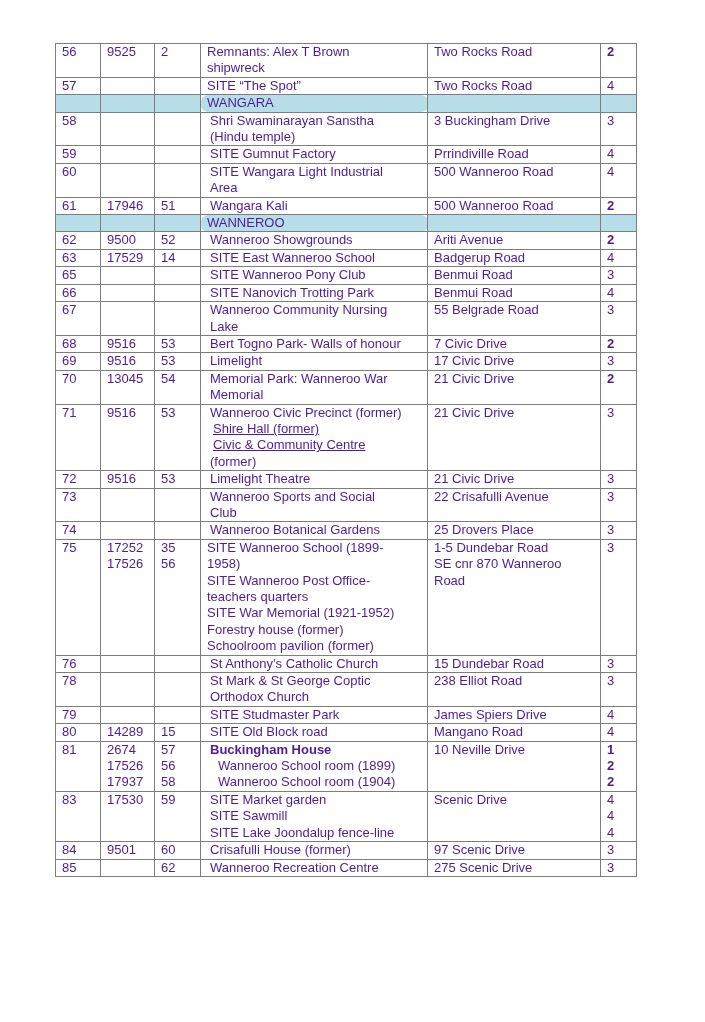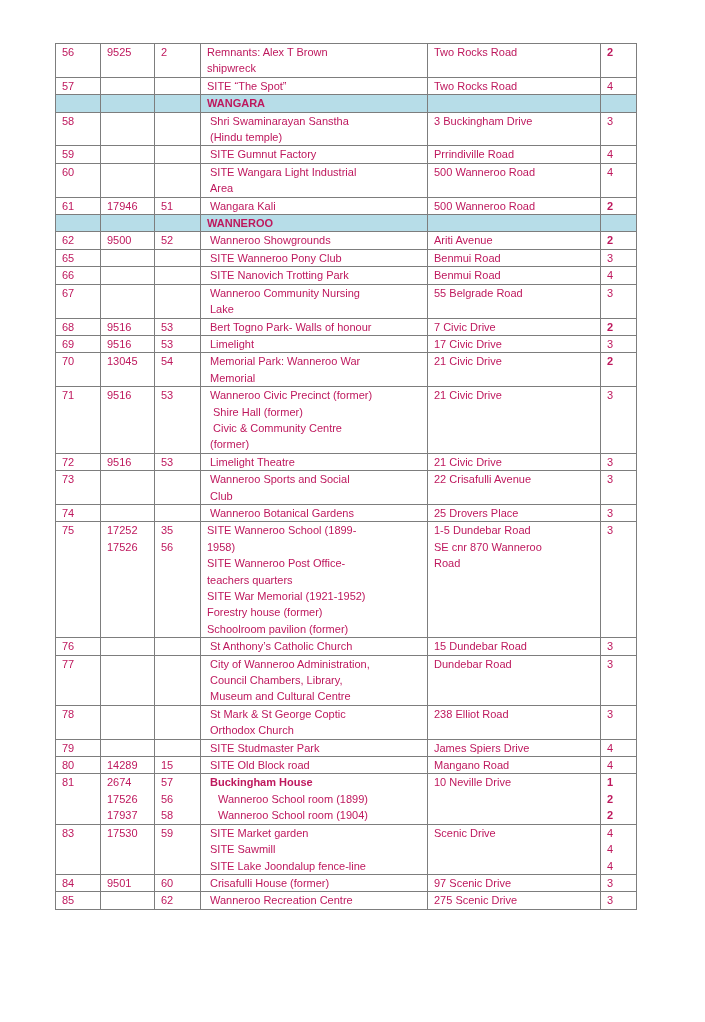--- a/index.html
+++ b/index.html
@@ -1,47 +1,47 @@
 <!DOCTYPE html>
 <html><head>
 <meta charset="utf-8">
 <style>
   html, body { margin: 0; padding: 0; background: #ffffff; }
   body { width: 705px; height: 1022px; position: relative; overflow: hidden; }
   .page { position: absolute; left: 55px; top: 43px; }
   table.heritage {
     border-collapse: collapse;
     font-family: "Liberation Sans", sans-serif;
-    font-size: 11px;
+    font-size: 13px;
     line-height: 16.4px;
-    color: #be185d;
+    color: #4c1d95;
     table-layout: fixed;
     width: 581px;
   }
   table.heritage td {
     border: 1px solid #7d7d7d;
     vertical-align: top;
     padding: 0 0 0 6px;
     white-space: nowrap;
     overflow: hidden;
   }
   col.c-no { width: 45px; }
   col.c-ref { width: 54px; }
   col.c-map { width: 46px; }
   col.c-desc { width: 227px; }
   col.c-addr { width: 173px; }
   col.c-cat { width: 36px; }
   td.desc { padding-left: 7px; }
   td.desc.ind { padding-left: 9px; }
   .line { display: block; white-space: nowrap; }
-  .line.sub { padding-left: 3px; }
+  .line.sub { padding-left: 3px; text-decoration: underline; }
   .line.sub2 { padding-left: 8px; }
   .bold { font-weight: bold; }
   tr.section td { background: #b7dde8; }
-  tr.section td.desc { font-weight: bold; }
+  tr.section td.desc { font-weight: normal; border-radius: 7px; }
   td.cat { padding-left: 9px; }
 </style>
 </head>
 <body>
 
 <div class="page">
   <table class="heritage">
     <colgroup>
       <col class="c-no">
         <col class="c-ref">
@@ -174,20 +174,38 @@
             <span class="line">Wanneroo Showgrounds</span>
           </td>
           <td>
             <span class="line">Ariti Avenue</span>
           </td>
           <td class="cat">
             <span class="line bold">2</span>
           </td>
         </tr>
         <tr>
+          <td>63</td>
+          <td>
+            <span class="line">17529</span>
+          </td>
+          <td>
+            <span class="line">14</span>
+          </td>
+          <td class="desc ind">
+            <span class="line">SITE East Wanneroo School</span>
+          </td>
+          <td>
+            <span class="line">Badgerup Road</span>
+          </td>
+          <td class="cat">
+            <span class="line">4</span>
+          </td>
+        </tr>
+        <tr>
           <td>65</td>
           <td></td>
           <td></td>
           <td class="desc ind">
             <span class="line">SITE Wanneroo Pony Club</span>
           </td>
           <td>
             <span class="line">Benmui Road</span>
           </td>
           <td class="cat">
@@ -382,36 +400,20 @@
             <span class="line">St Anthony’s Catholic Church</span>
           </td>
           <td>
             <span class="line">15 Dundebar Road</span>
           </td>
           <td class="cat">
             <span class="line">3</span>
           </td>
         </tr>
         <tr>
-          <td>77</td>
-          <td></td>
-          <td></td>
-          <td class="desc ind">
-            <span class="line">City of Wanneroo Administration,</span>
-            <span class="line">Council Chambers, Library,</span>
-            <span class="line">Museum and Cultural Centre</span>
-          </td>
-          <td>
-            <span class="line">Dundebar Road</span>
-          </td>
-          <td class="cat">
-            <span class="line">3</span>
-          </td>
-        </tr>
-        <tr>
           <td>78</td>
           <td></td>
           <td></td>
           <td class="desc ind">
             <span class="line">St Mark &amp; St George Coptic</span>
             <span class="line">Orthodox Church</span>
           </td>
           <td>
             <span class="line">238 Elliot Road</span>
           </td>

